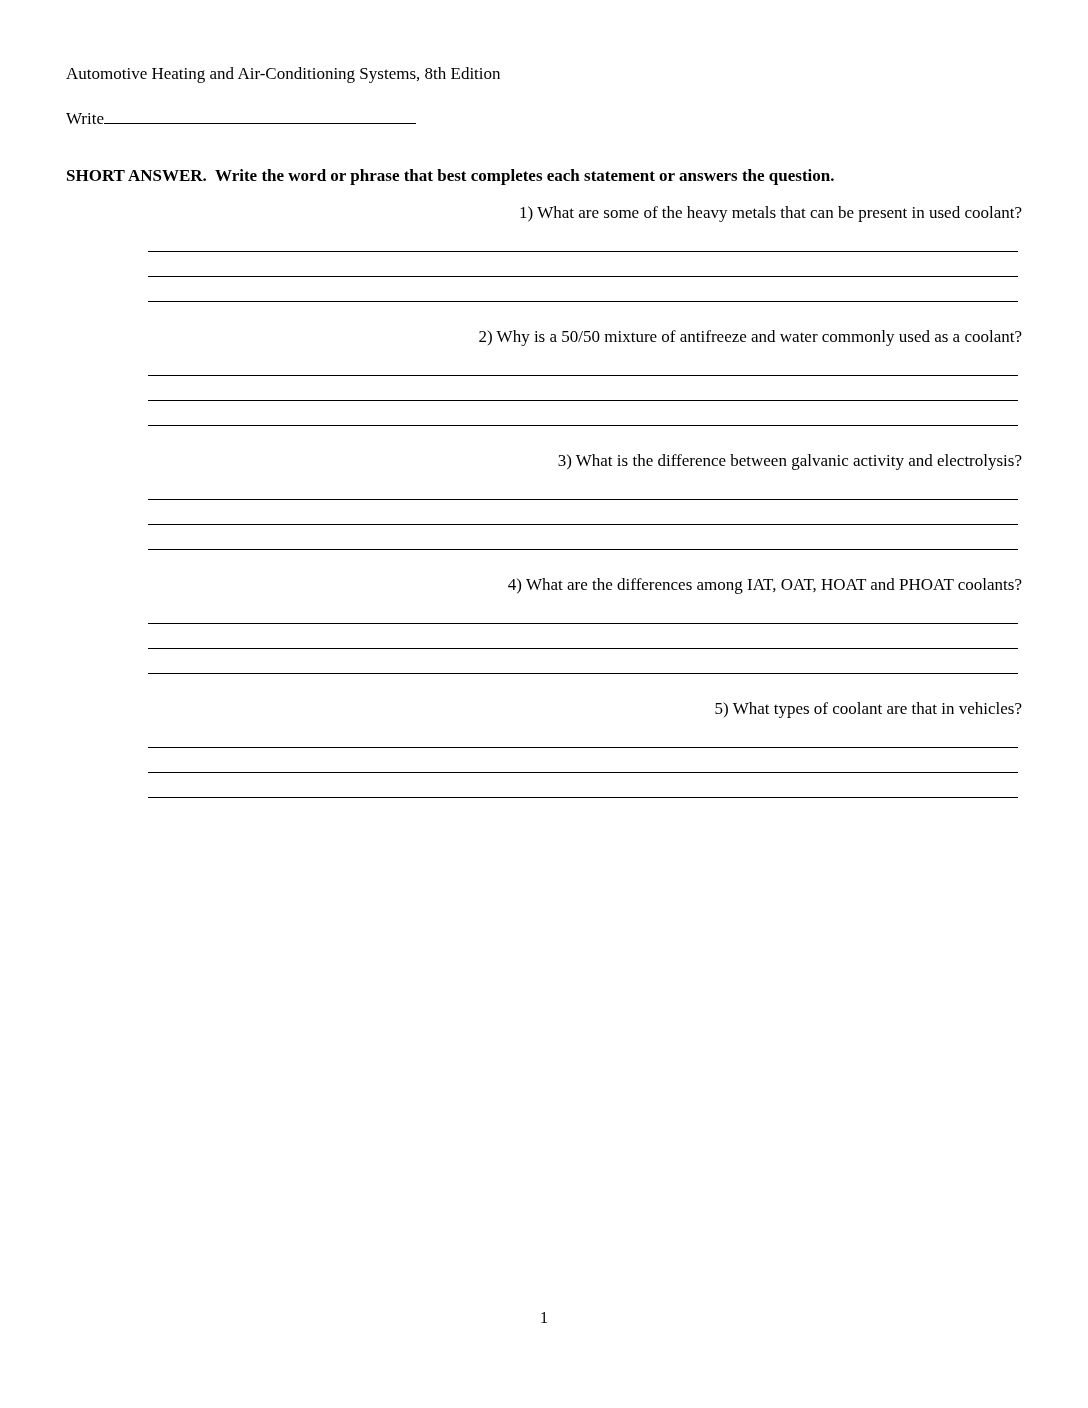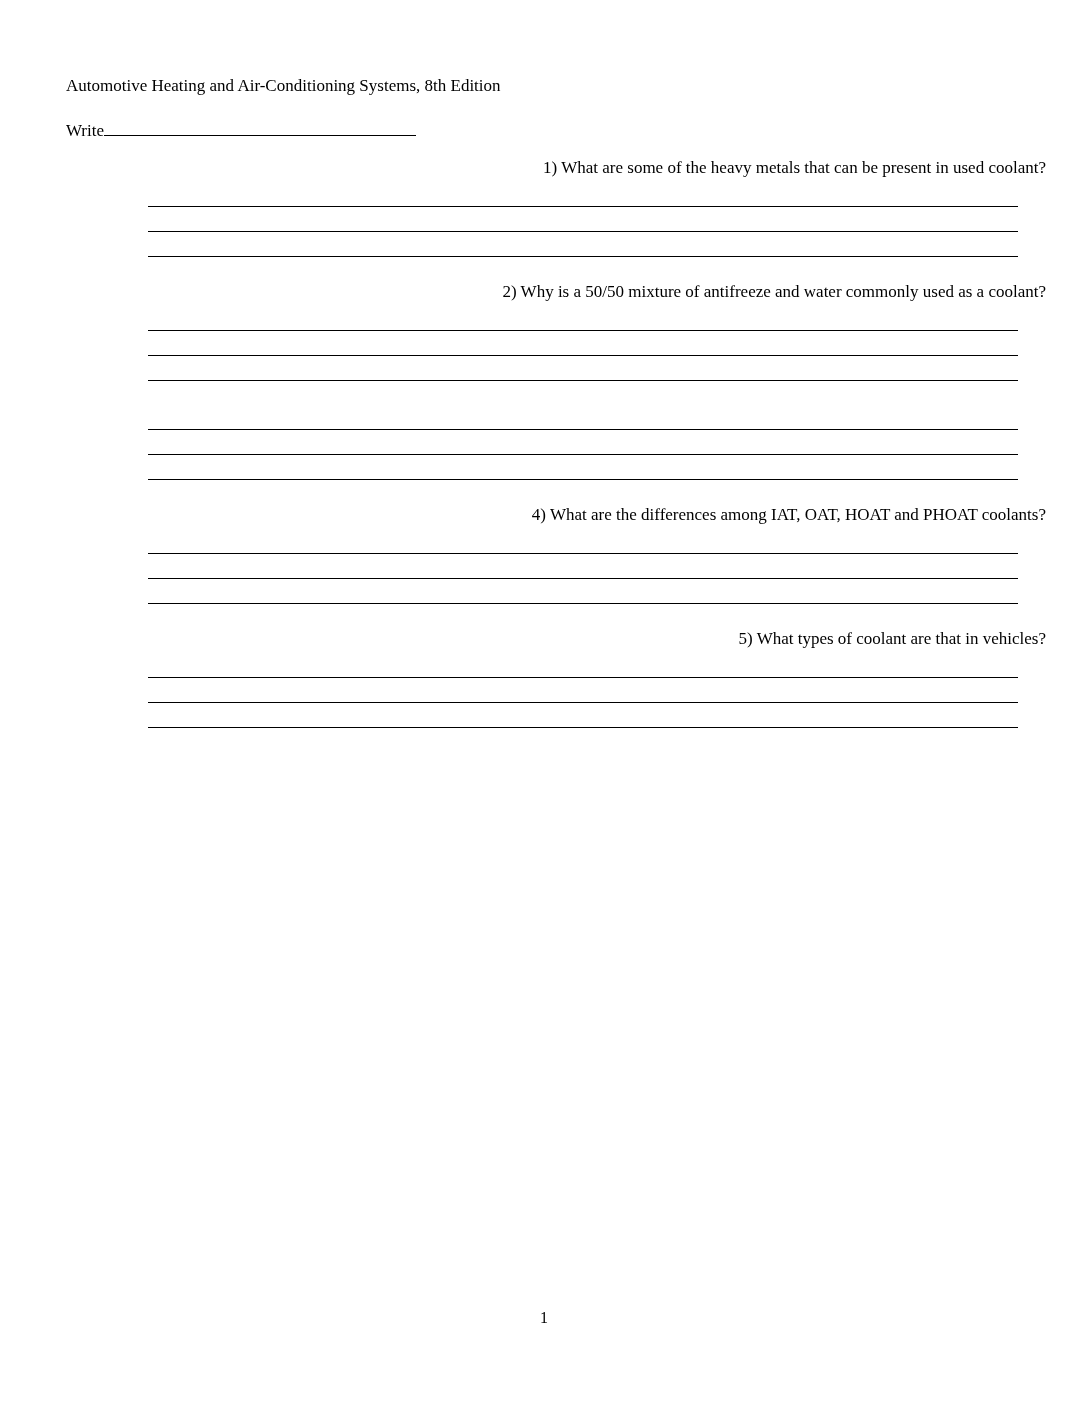--- a/index.html
+++ b/index.html
@@ -9,22 +9,21 @@
   }
   body {
     width: 1088px;
     height: 1408px;
     position: relative;
     font-family: "Liberation Serif", serif;
     color: #000000;
     overflow: hidden;
   }
   .content {
-    padding: 63px 42px 0 66px;
-    margin-top: 12px;
+    padding: 63px 66px 0 66px;
   }
   .book-title, .chapter {
     font-size: 17px;
     line-height: 21px;
     margin: 0;
   }
   .name-row {
     margin-top: 22px;
     font-size: 17px;
     line-height: 21px;
@@ -78,40 +77,42 @@
 <body>
 
 <div class="content">
 
   <p class="book-title">Automotive Heating and Air-Conditioning Systems, 8th Edition</p>
 
   <div class="name-row">
     <span>Write</span><span class="name-underline"></span>
   </div>
 
+  <p class="instructions">SHORT ANSWER.  Write the word or phrase that best completes each statement or answers the question.</p>
 
   <div class="question first">
     <p class="q-text"><span>1)</span> <span>What are some of the heavy metals that can be present in used coolant?</span></p>
     <div class="answer-lines">
       <div class="answer-line"></div>
       <div class="answer-line"></div>
       <div class="answer-line"></div>
     </div>
   </div>
 
   <div class="question">
     <p class="q-text"><span>2)</span> <span>Why is a 50/50 mixture of antifreeze and water commonly used as a coolant?</span></p>
     <div class="answer-lines">
       <div class="answer-line"></div>
       <div class="answer-line"></div>
       <div class="answer-line"></div>
     </div>
   </div>
 
   <div class="question">
+    <p class="q-text"><span>3)</span> <span>What is the difference between galvanic activity and electrolysis?</span></p>
     <div class="answer-lines">
       <div class="answer-line"></div>
       <div class="answer-line"></div>
       <div class="answer-line"></div>
     </div>
   </div>
 
   <div class="question">
     <p class="q-text"><span>4)</span> <span>What are the differences among IAT, OAT, HOAT and PHOAT coolants?</span></p>
     <div class="answer-lines">

